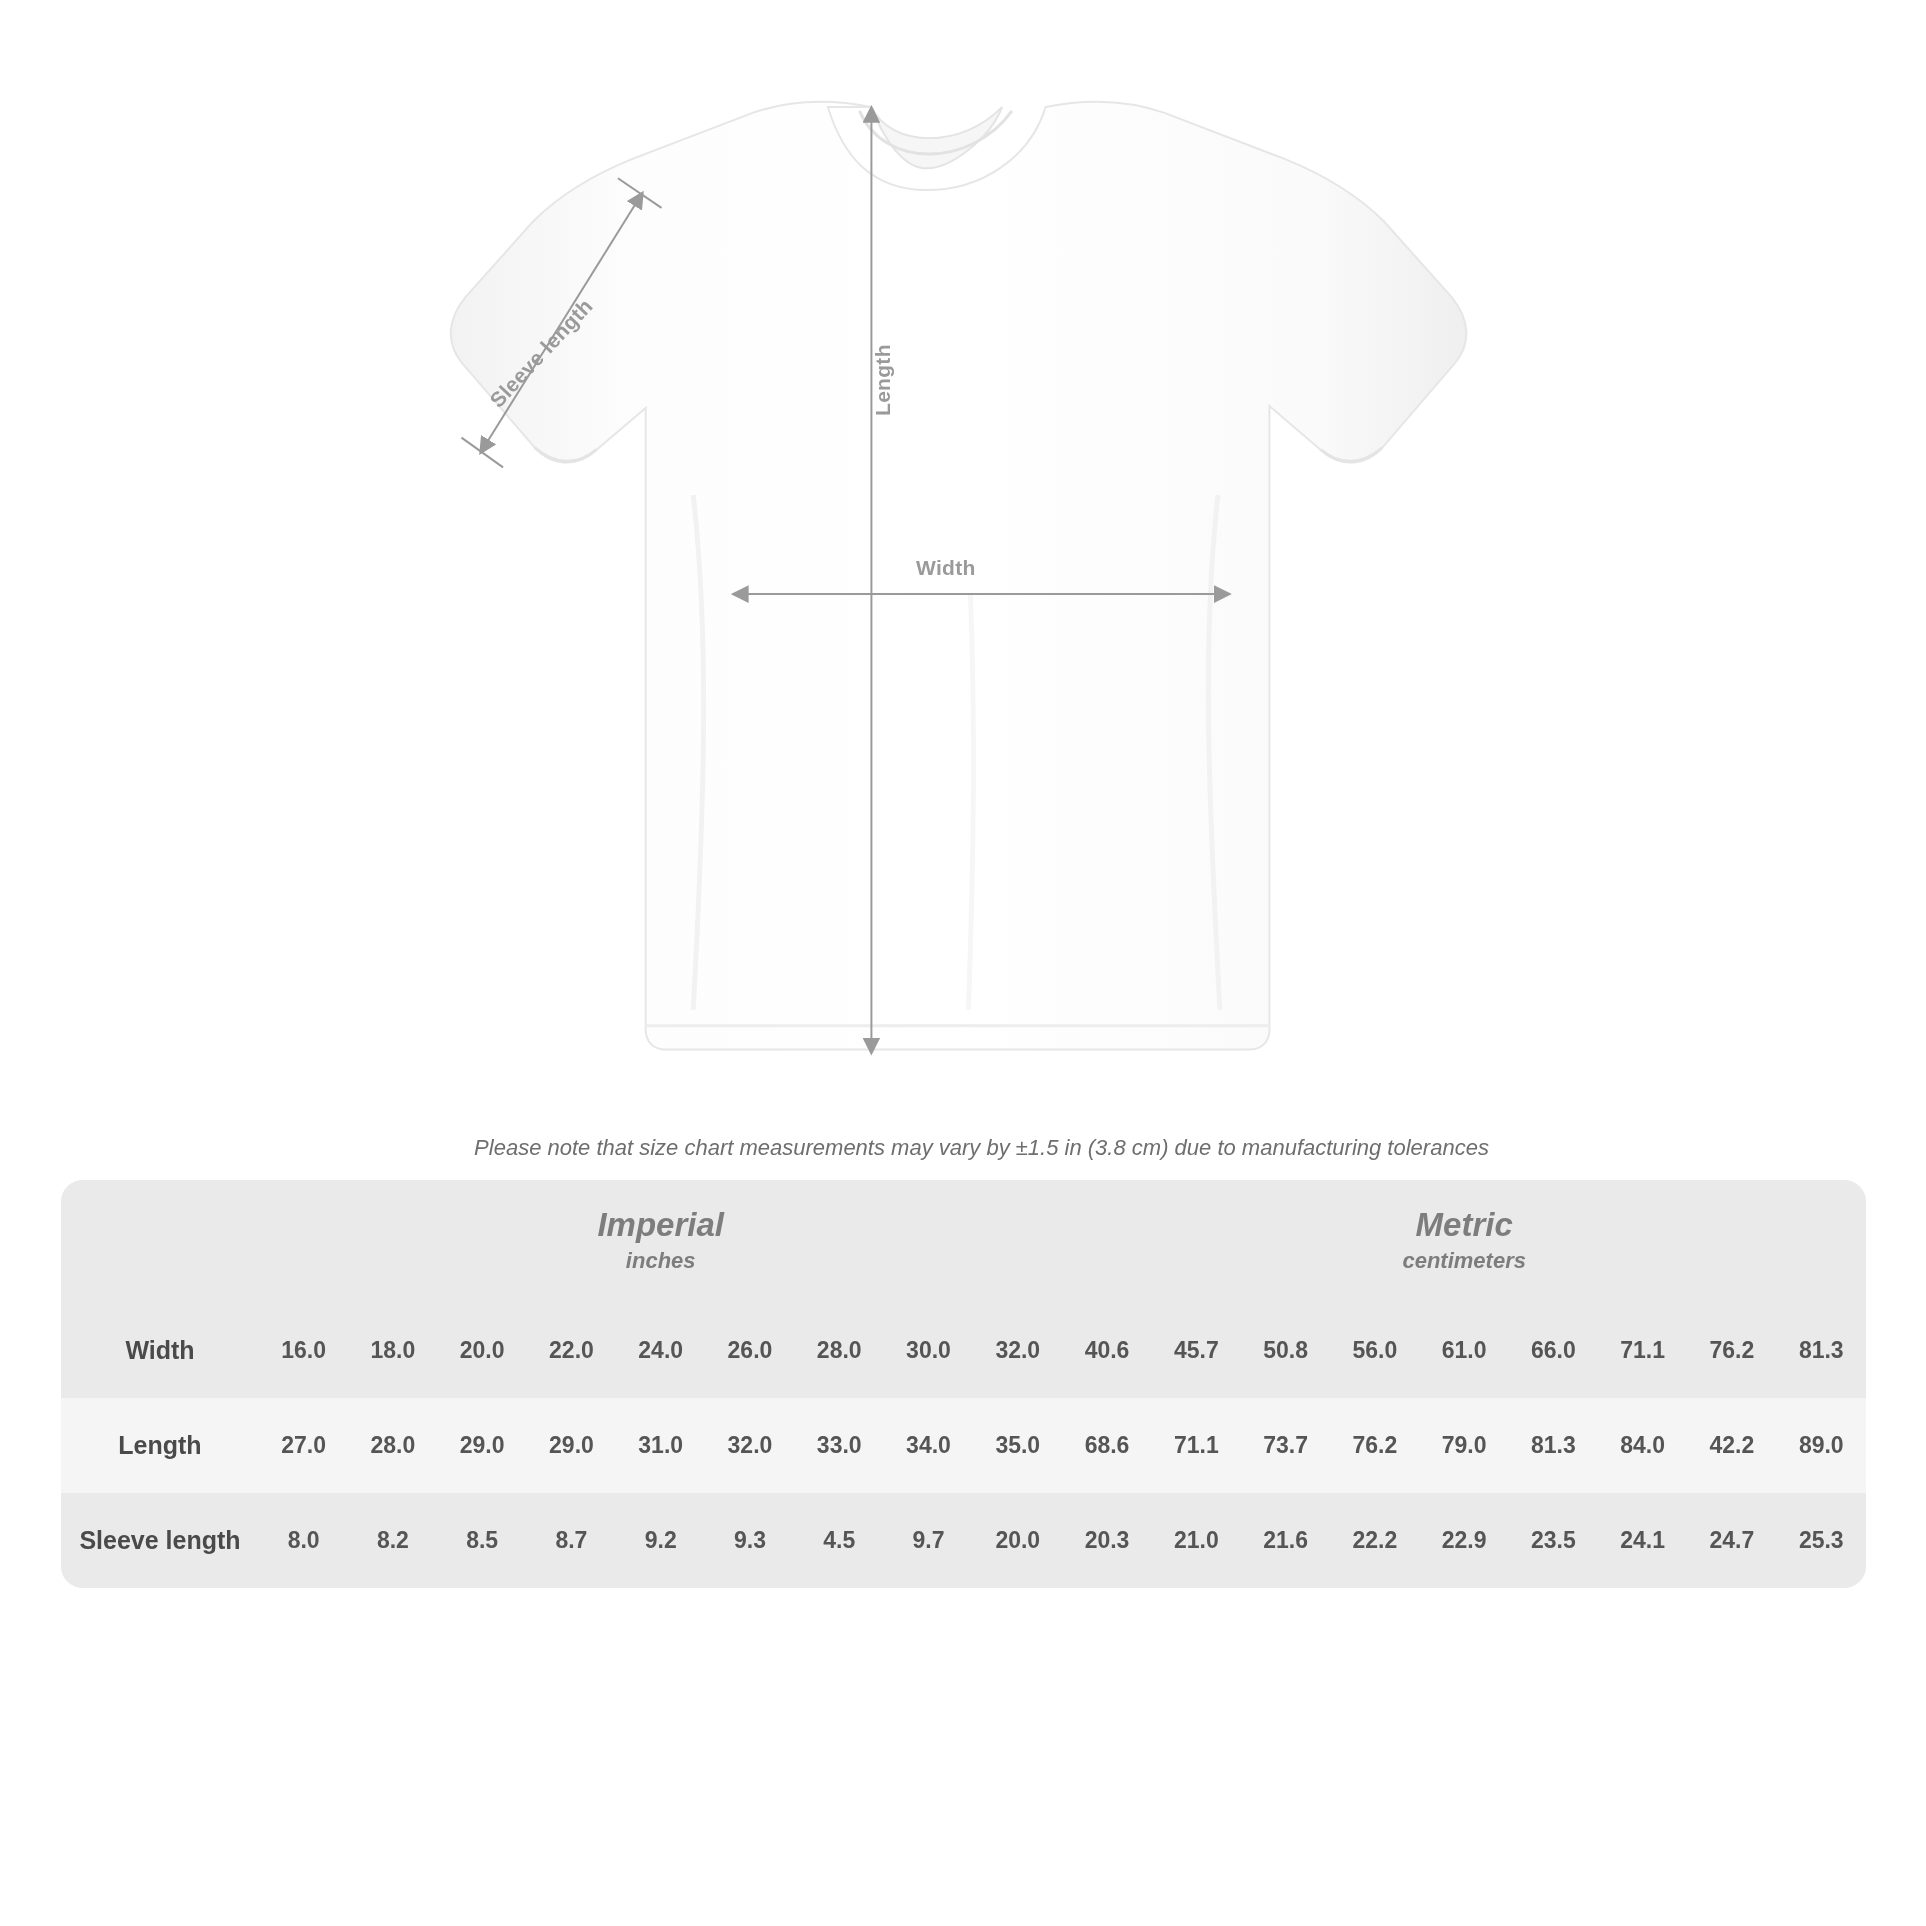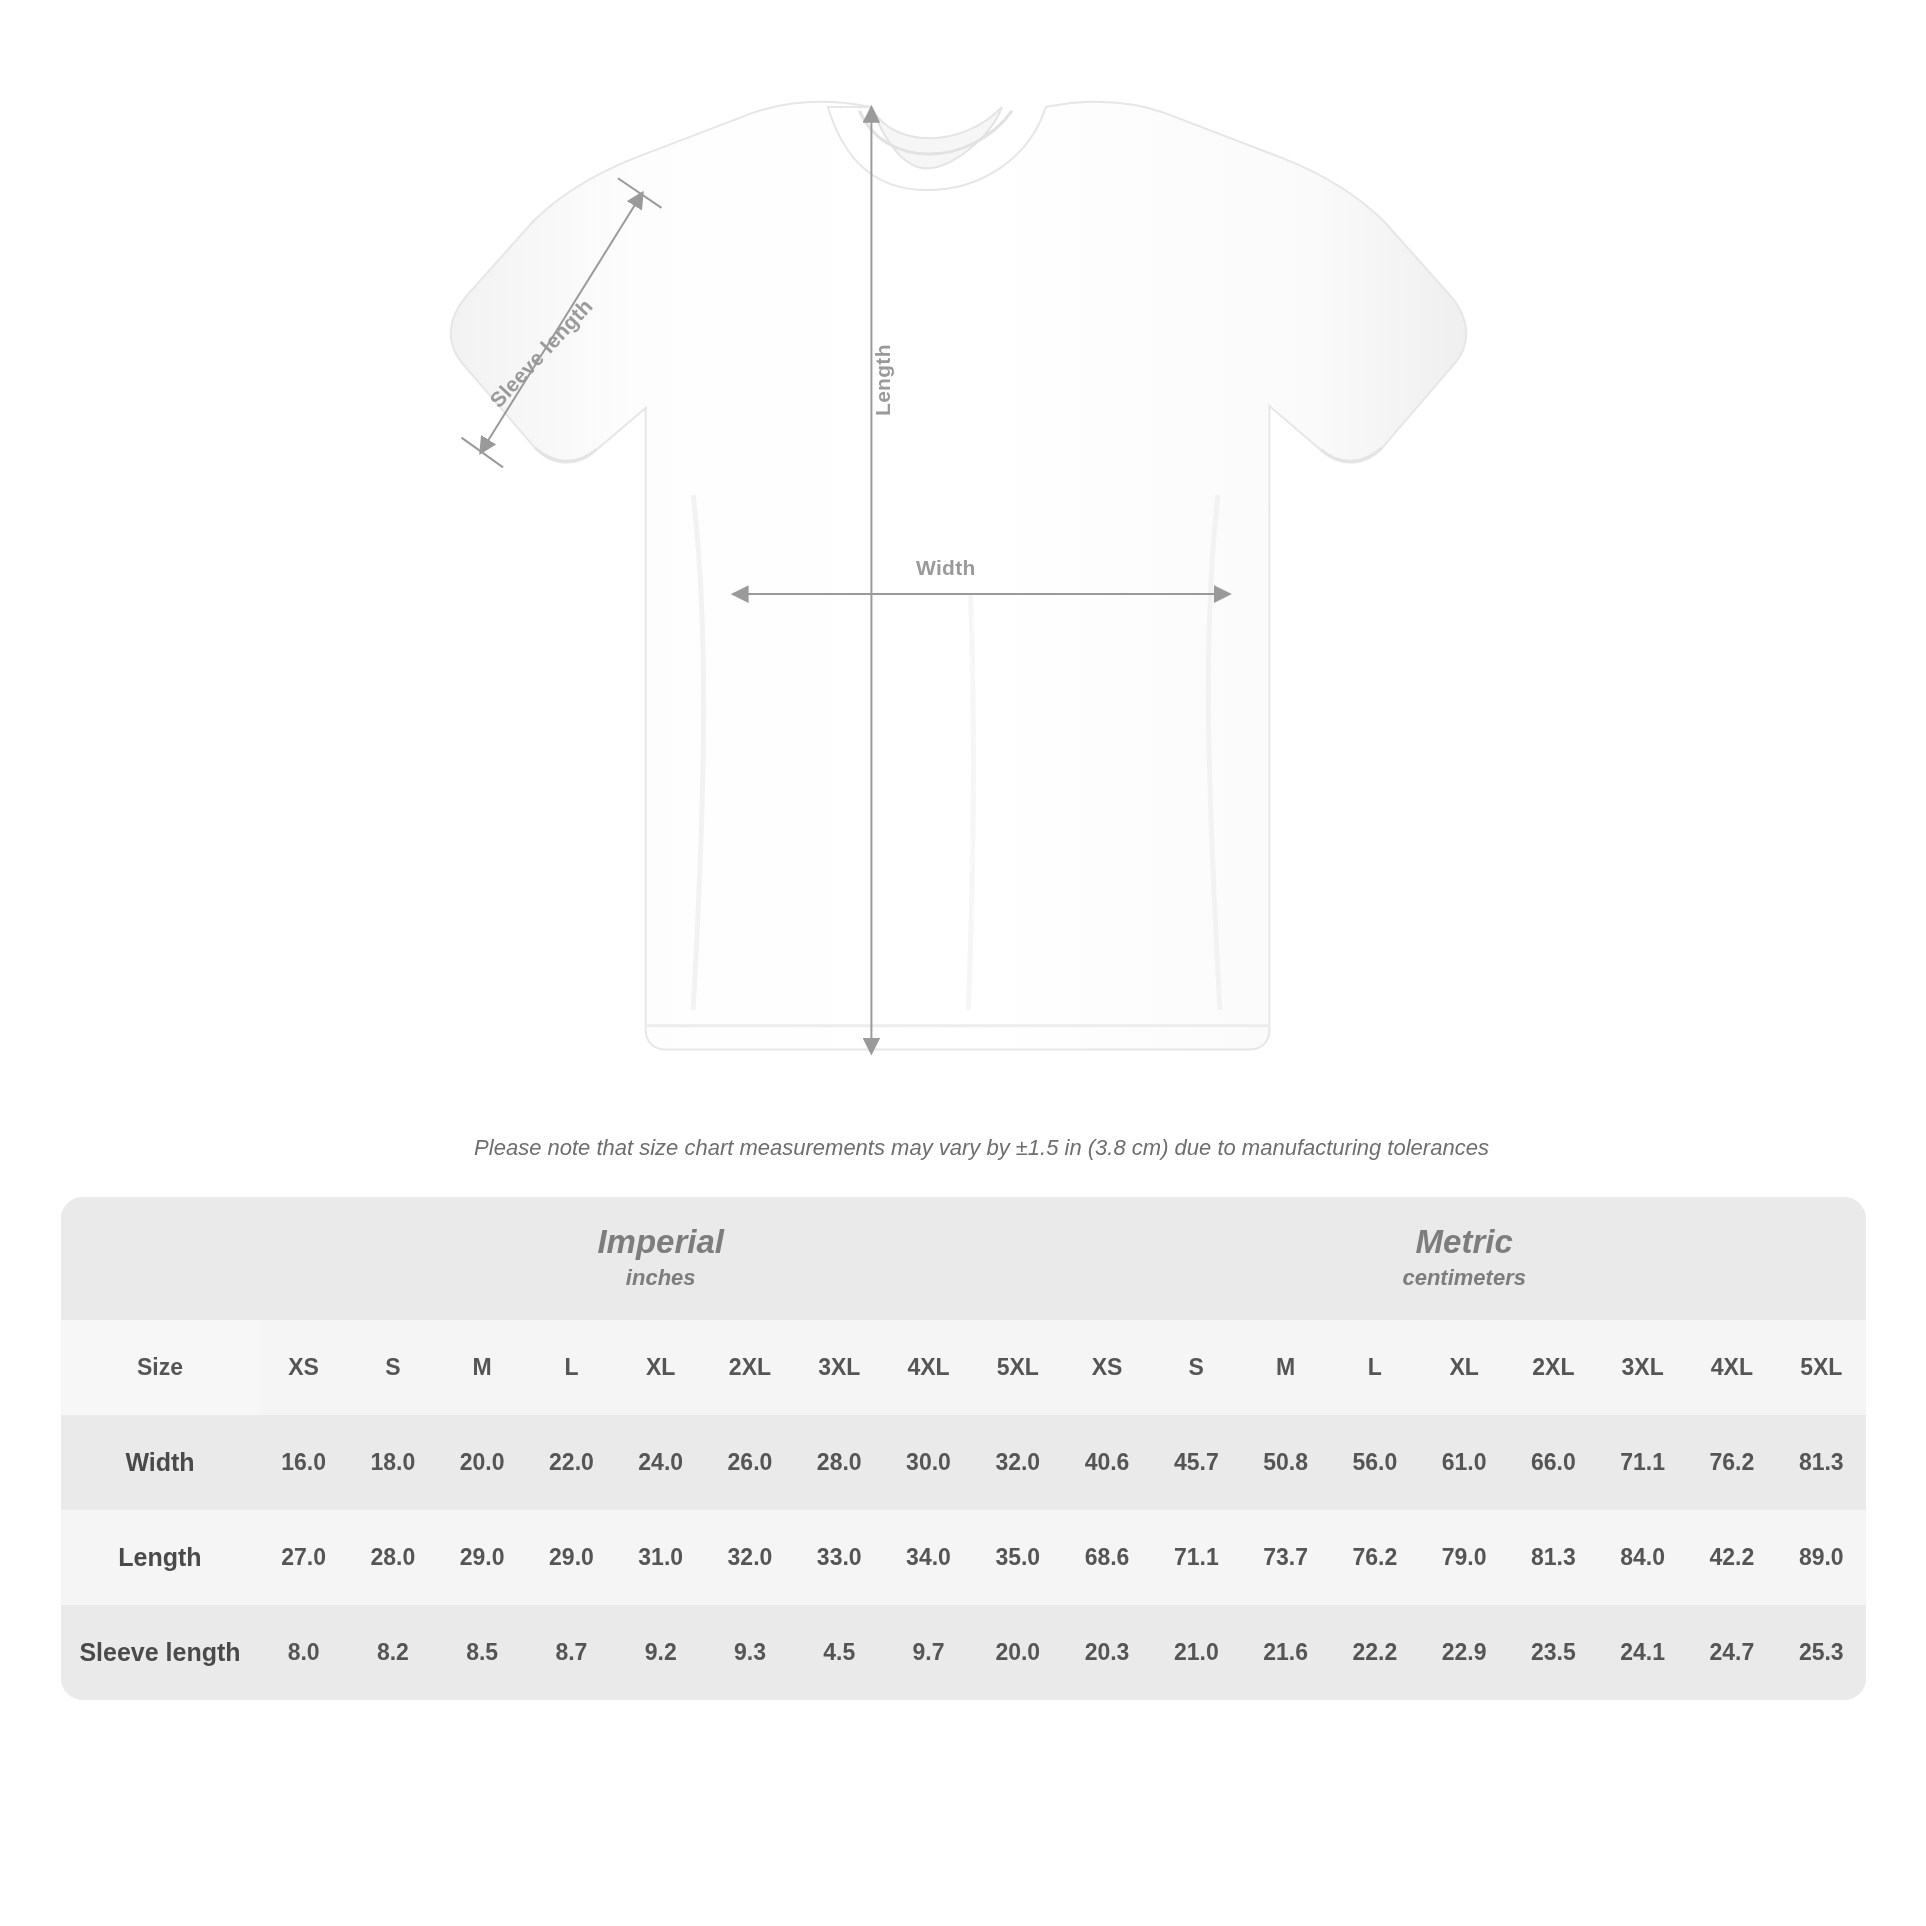--- a/index.html
+++ b/index.html
@@ -67,21 +67,21 @@
   .chart-note {
     font-size: 22px;
     font-style: italic;
     color: #6e6e6e;
     margin-top: 26px;
     padding-left: 36px;
   }
 
   
   .table-wrap {
-    margin: 36px 61px 0 61px;
+    margin: 19px 61px 0 61px;
     border-radius: 22px;
     overflow: hidden;
     background: #eaeaea;
   }
   table.size-table {
     border-collapse: collapse;
     width: 100%;
     table-layout: fixed;
   }
   table.size-table td, table.size-table th {
@@ -242,41 +242,20 @@
         <tr class="unit-head">
           <th></th>
           <th colspan="9">
             <div class="unit-name">Imperial</div>
             <div class="unit-sub">inches</div>
           </th>
           <th colspan="9">
             <div class="unit-name">Metric</div>
             <div class="unit-sub">centimeters</div>
           </th>
-        </tr>
-        <tr class="row-head">
-          <th class="first-col">Size</th>
-          <th>XS</th>
-          <th>S</th>
-          <th>M</th>
-          <th>L</th>
-          <th>XL</th>
-          <th>2XL</th>
-          <th>3XL</th>
-          <th>4XL</th>
-          <th>5XL</th>
-          <th>XS</th>
-          <th>S</th>
-          <th>M</th>
-          <th>L</th>
-          <th>XL</th>
-          <th>2XL</th>
-          <th>3XL</th>
-          <th>4XL</th>
-          <th>5XL</th>
         </tr>
       </thead>
       <tbody>
         <tr class="data-row shade-a">
           <th class="first-col">Width</th>
           <td>16.0</td>
           <td>18.0</td>
           <td>20.0</td>
           <td>22.0</td>
           <td>24.0</td>

